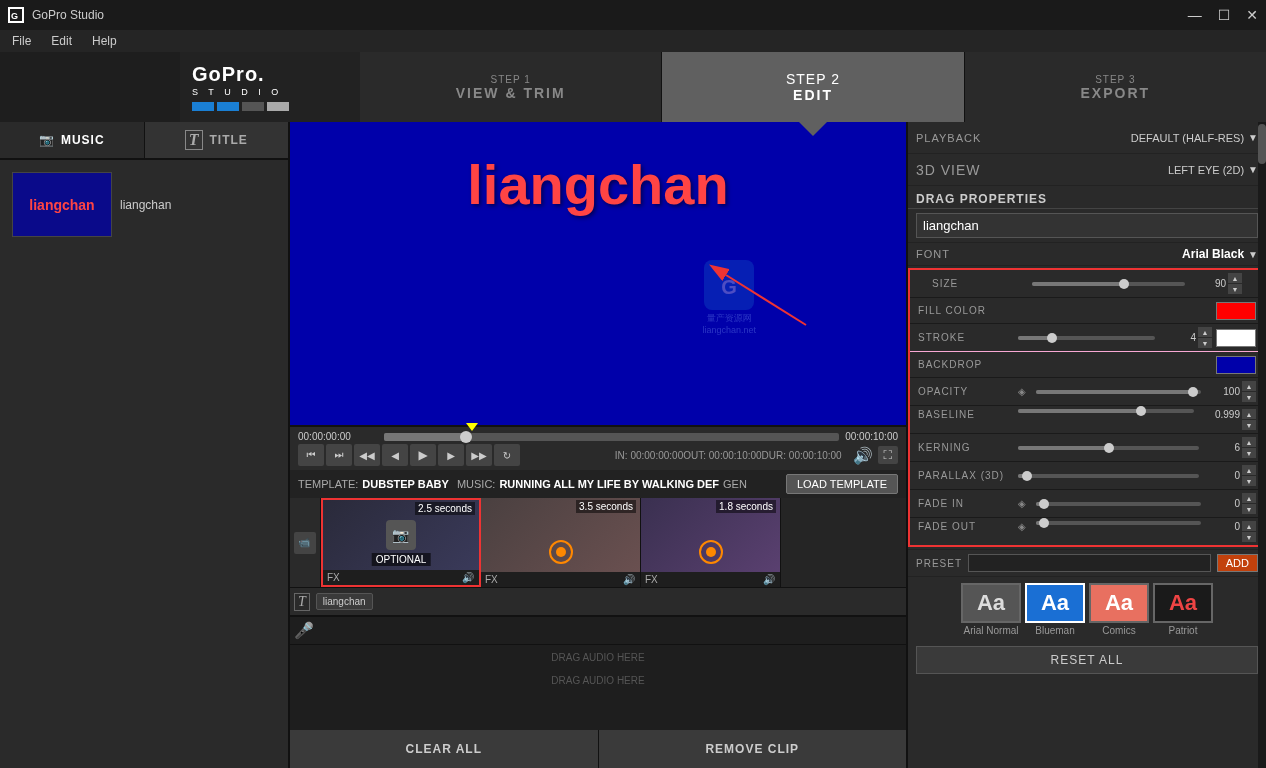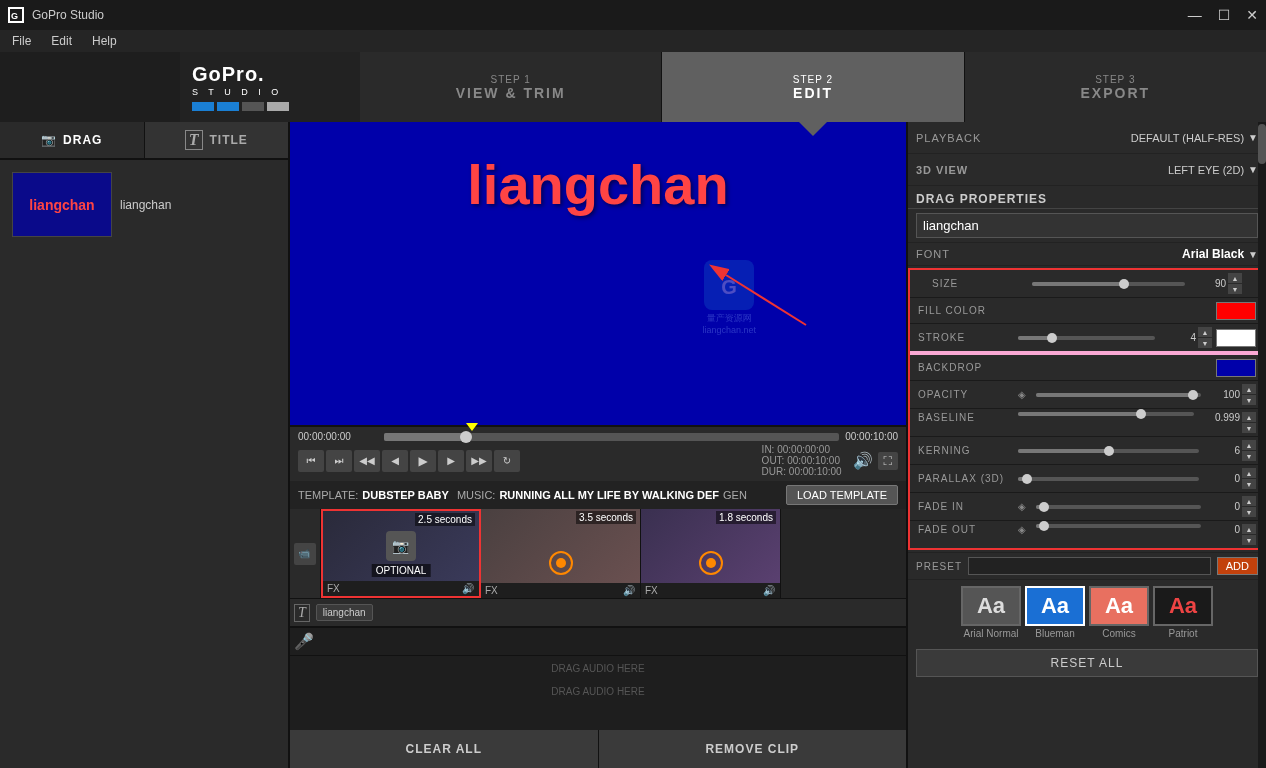--- a/index.html
+++ b/index.html
@@ -70,39 +70,39 @@
       <div style="width:22px;height:9px;background:#aaa;"></div>
     </div>
   </div>
 
   <div style="flex:1;display:flex;">
     <button style="flex:1;display:flex;flex-direction:column;align-items:center;justify-content:center;background:#2a2a2a;border:none;border-right:1px solid #111;color:#888;cursor:pointer;">
       <span style="font-size:10px;letter-spacing:1px;">STEP 1</span>
       <span style="font-size:14px;font-weight:bold;letter-spacing:2px;">VIEW &amp; TRIM</span>
     </button>
     <div style="flex:1;display:flex;flex-direction:column;align-items:center;justify-content:center;background:#606060;border:none;border-right:1px solid #111;color:#fff;cursor:pointer;position:relative;">
-      <span style="font-size:10px;letter-spacing:1px;">STEP 2</span>
+      <span style="font-size:14px;letter-spacing:1px;">STEP 2</span>
       <span style="font-size:14px;font-weight:bold;letter-spacing:2px;">EDIT</span>
       <div style="position:absolute;bottom:-14px;left:50%;transform:translateX(-50%);width:0;height:0;border-left:14px solid transparent;border-right:14px solid transparent;border-top:14px solid #606060;z-index:10;"></div>
     </div>
     <button style="flex:1;display:flex;flex-direction:column;align-items:center;justify-content:center;background:#2a2a2a;border:none;color:#888;cursor:pointer;">
       <span style="font-size:10px;letter-spacing:1px;">STEP 3</span>
       <span style="font-size:14px;font-weight:bold;letter-spacing:2px;">EXPORT</span>
     </button>
   </div>
 </div>
 
 <div id="main" style="display:flex;height:calc(768px - 122px);">
 
   <div id="left-panel" style="width:290px;background:#2a2a2a;display:flex;flex-direction:column;border-right:2px solid #111;">
 
     <div style="display:flex;height:38px;border-bottom:2px solid #111;">
       <div style="flex:1;display:flex;align-items:center;justify-content:center;gap:6px;cursor:pointer;font-size:12px;font-weight:bold;letter-spacing:1px;color:#fff;background:#2a2a2a;border-right:1px solid #111;">
         <span>📷</span>
-        <span>DRAG</span>
+        <span>MUSIC</span>
       </div>
       <div style="flex:1;display:flex;align-items:center;justify-content:center;gap:6px;cursor:pointer;font-size:12px;font-weight:bold;letter-spacing:1px;color:#aaa;background:#333;">
         <span style="font-family:serif;font-style:italic;font-size:16px;border:1px solid #888;padding:0 3px;">T</span>
         <span>TITLE</span>
       </div>
     </div>
 
     <div style="padding:8px;">
       <div style="display:flex;align-items:center;gap:8px;padding:4px;cursor:pointer;">
         <div style="width:100px;height:65px;background:#1a1a1a;display:flex;align-items:center;justify-content:center;position:relative;border:1px solid #444;">
@@ -156,21 +156,21 @@
           <button style="background:#444;border:none;color:#ccc;width:26px;height:22px;cursor:pointer;font-size:10px;border-radius:2px;">⏮</button>
           <button style="background:#444;border:none;color:#ccc;width:26px;height:22px;cursor:pointer;font-size:10px;border-radius:2px;">⏭</button>
           <button style="background:#444;border:none;color:#ccc;width:26px;height:22px;cursor:pointer;font-size:10px;border-radius:2px;">◀◀</button>
           <button style="background:#444;border:none;color:#ccc;width:26px;height:22px;cursor:pointer;font-size:10px;border-radius:2px;">◀</button>
           <button style="background:#444;border:none;color:#ccc;width:26px;height:22px;cursor:pointer;font-size:12px;border-radius:2px;">▶</button>
           <button style="background:#444;border:none;color:#ccc;width:26px;height:22px;cursor:pointer;font-size:10px;border-radius:2px;">▶</button>
           <button style="background:#444;border:none;color:#ccc;width:26px;height:22px;cursor:pointer;font-size:10px;border-radius:2px;">▶▶</button>
           <button style="background:#444;border:none;color:#ccc;width:26px;height:22px;cursor:pointer;font-size:10px;border-radius:2px;">↻</button>
         </div>
         <div style="flex:1;"></div>
-        <div style="font-size:10px;color:#999;display:flex;flex-direction:column;margin-left:36px;">
+        <div style="font-size:10px;color:#999;display:flex;flex-direction:row;margin-left:36px;">
           <span>IN: 00:00:00:00</span>
           <span>OUT: 00:00:10:00</span>
           <span>DUR: 00:00:10:00</span>
         </div>
         <button style="background:none;border:none;color:#ccc;cursor:pointer;font-size:16px;margin-left:8px;">🔊</button>
         <button style="background:#444;border:none;color:#ccc;cursor:pointer;padding:2px 6px;border-radius:2px;font-size:12px;">⛶</button>
       </div>
     </div>
 
     <div style="background:#222;padding:4px 8px;font-size:11px;color:#999;display:flex;align-items:center;gap:4px;">
@@ -268,21 +268,21 @@
 
     <div style="display:flex;align-items:center;padding:4px 8px;border-bottom:1px solid #222;min-height:32px;">
       <span style="color:#999;font-size:11px;letter-spacing:1px;flex:0 0 100px;">PLAYBACK</span>
       <div style="flex:1;display:flex;justify-content:flex-end;align-items:center;gap:4px;">
         <span style="color:#ccc;font-size:11px;">DEFAULT (HALF-RES)</span>
         <span style="color:#ccc;font-size:10px;">▼</span>
       </div>
     </div>
 
     <div style="display:flex;align-items:center;padding:4px 8px;border-bottom:1px solid #222;min-height:32px;">
-      <span style="color:#999;font-size:11px;letter-spacing:1px;flex:0 0 100px;font-weight:bold;">3D VIEW</span>
+      <span style="color:#999;font-size:14px;letter-spacing:1px;flex:0 0 100px;">3D VIEW</span>
       <div style="flex:1;display:flex;justify-content:flex-end;align-items:center;gap:4px;">
         <span style="color:#ccc;font-size:11px;">LEFT EYE (2D)</span>
         <span style="color:#ccc;font-size:10px;">▼</span>
       </div>
     </div>
 
     <div style="color:#ccc;font-size:12px;font-weight:bold;letter-spacing:1px;padding:6px 8px 2px;border-bottom:1px solid #444;">
       <span>DRAG PROPERTIES</span>
     </div>
     <div style="padding:4px 8px;">
@@ -311,21 +311,21 @@
           <button style="background:#444;border:none;color:#ccc;width:14px;height:10px;font-size:7px;cursor:pointer;">▼</button>
         </div>
       </div>
 
       <div style="display:flex;align-items:center;padding:3px 8px;border-bottom:1px solid #1a1a1a;min-height:26px;">
         <span style="color:#999;font-size:10px;letter-spacing:1px;flex:0 0 100px;">FILL COLOR</span>
         <div style="flex:1;"></div>
         <div style="width:40px;height:18px;background:#ff0000;border:1px solid #777;cursor:pointer;"></div>
       </div>
 
-      <div style="display:flex;align-items:center;padding:3px 8px;border-bottom:4px solid #f9a8d4;min-height:26px;">
+      <div style="display:flex;align-items:center;padding:3px 8px;border-bottom:1px solid #f9a8d4;min-height:26px;">
         <span style="color:#999;font-size:10px;letter-spacing:1px;flex:0 0 100px;">STROKE</span>
         <div style="flex:1;height:4px;background:#555;border-radius:2px;position:relative;cursor:pointer;">
           <div style="width:25%;height:100%;background:#777;border-radius:2px;"></div>
           <div style="width:10px;height:10px;background:#ccc;border-radius:50%;position:absolute;top:-3px;left:calc(25% - 5px);"></div>
         </div>
         <span style="color:#ccc;font-size:10px;width:35px;text-align:right;margin-left:6px;">4</span>
         <div style="display:flex;flex-direction:column;gap:1px;margin-left:2px;">
           <button style="background:#444;border:none;color:#ccc;width:14px;height:10px;font-size:7px;cursor:pointer;">▲</button>
           <button style="background:#444;border:none;color:#ccc;width:14px;height:10px;font-size:7px;cursor:pointer;">▼</button>
         </div>

